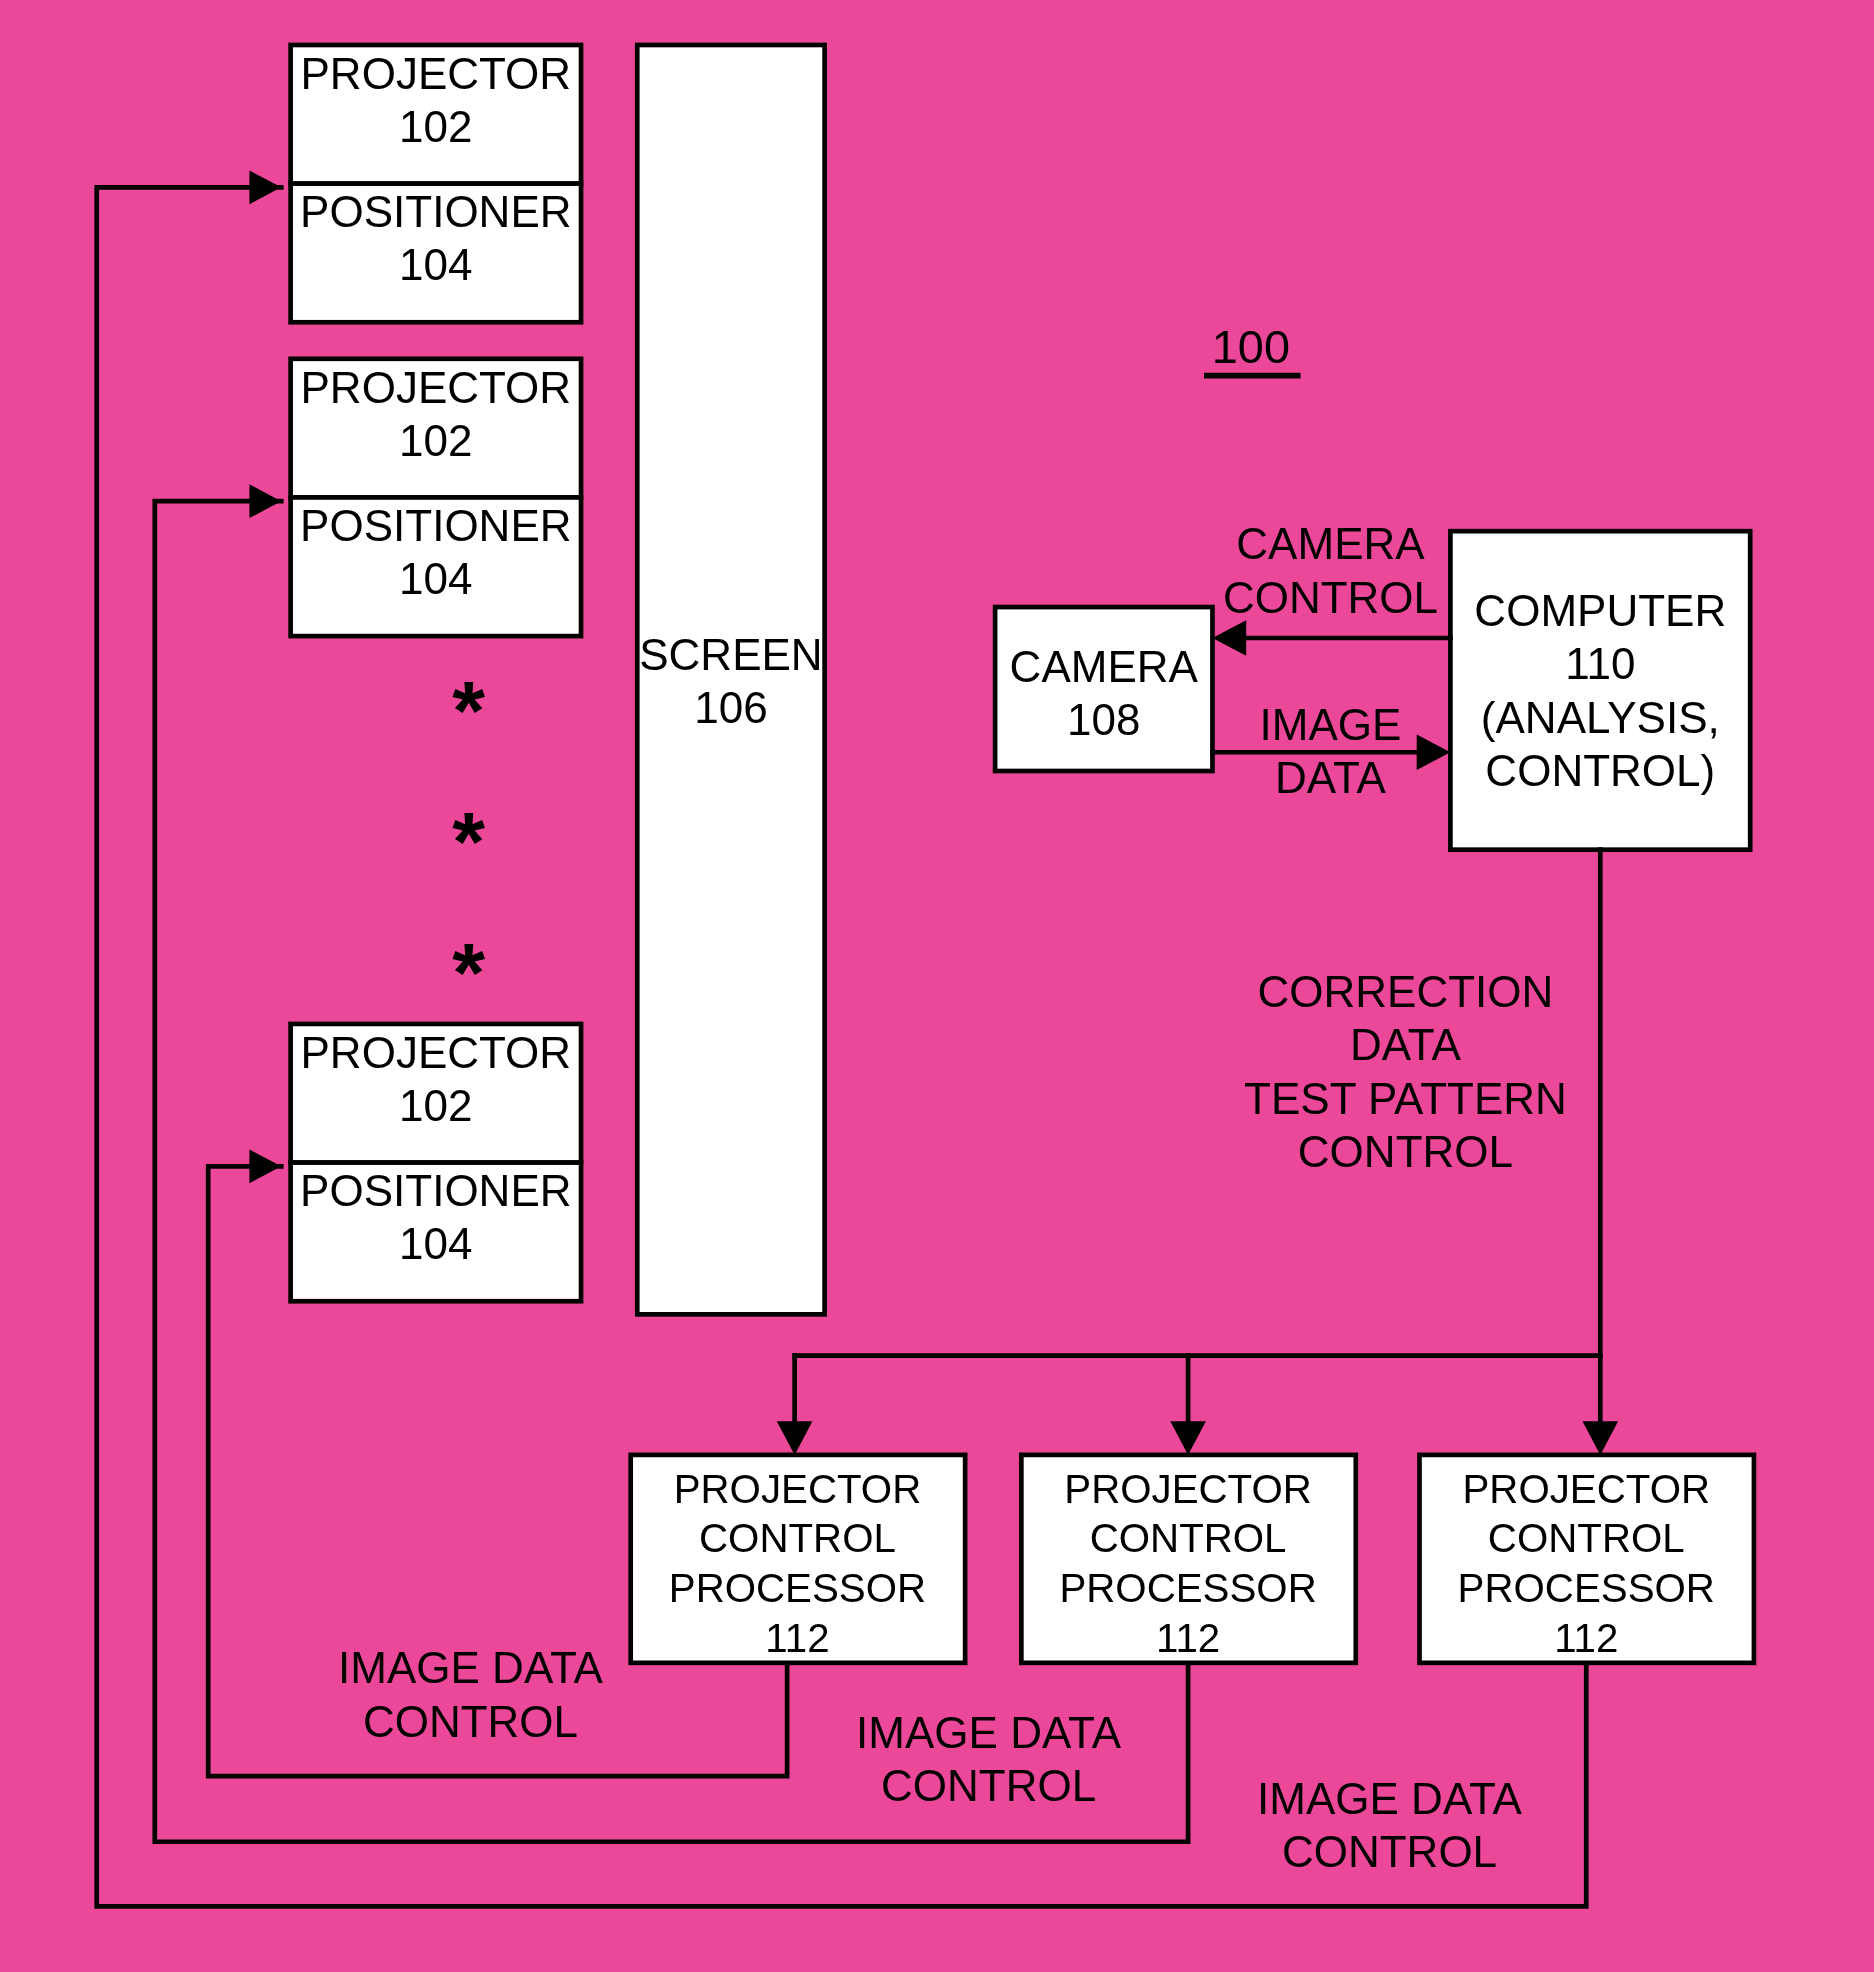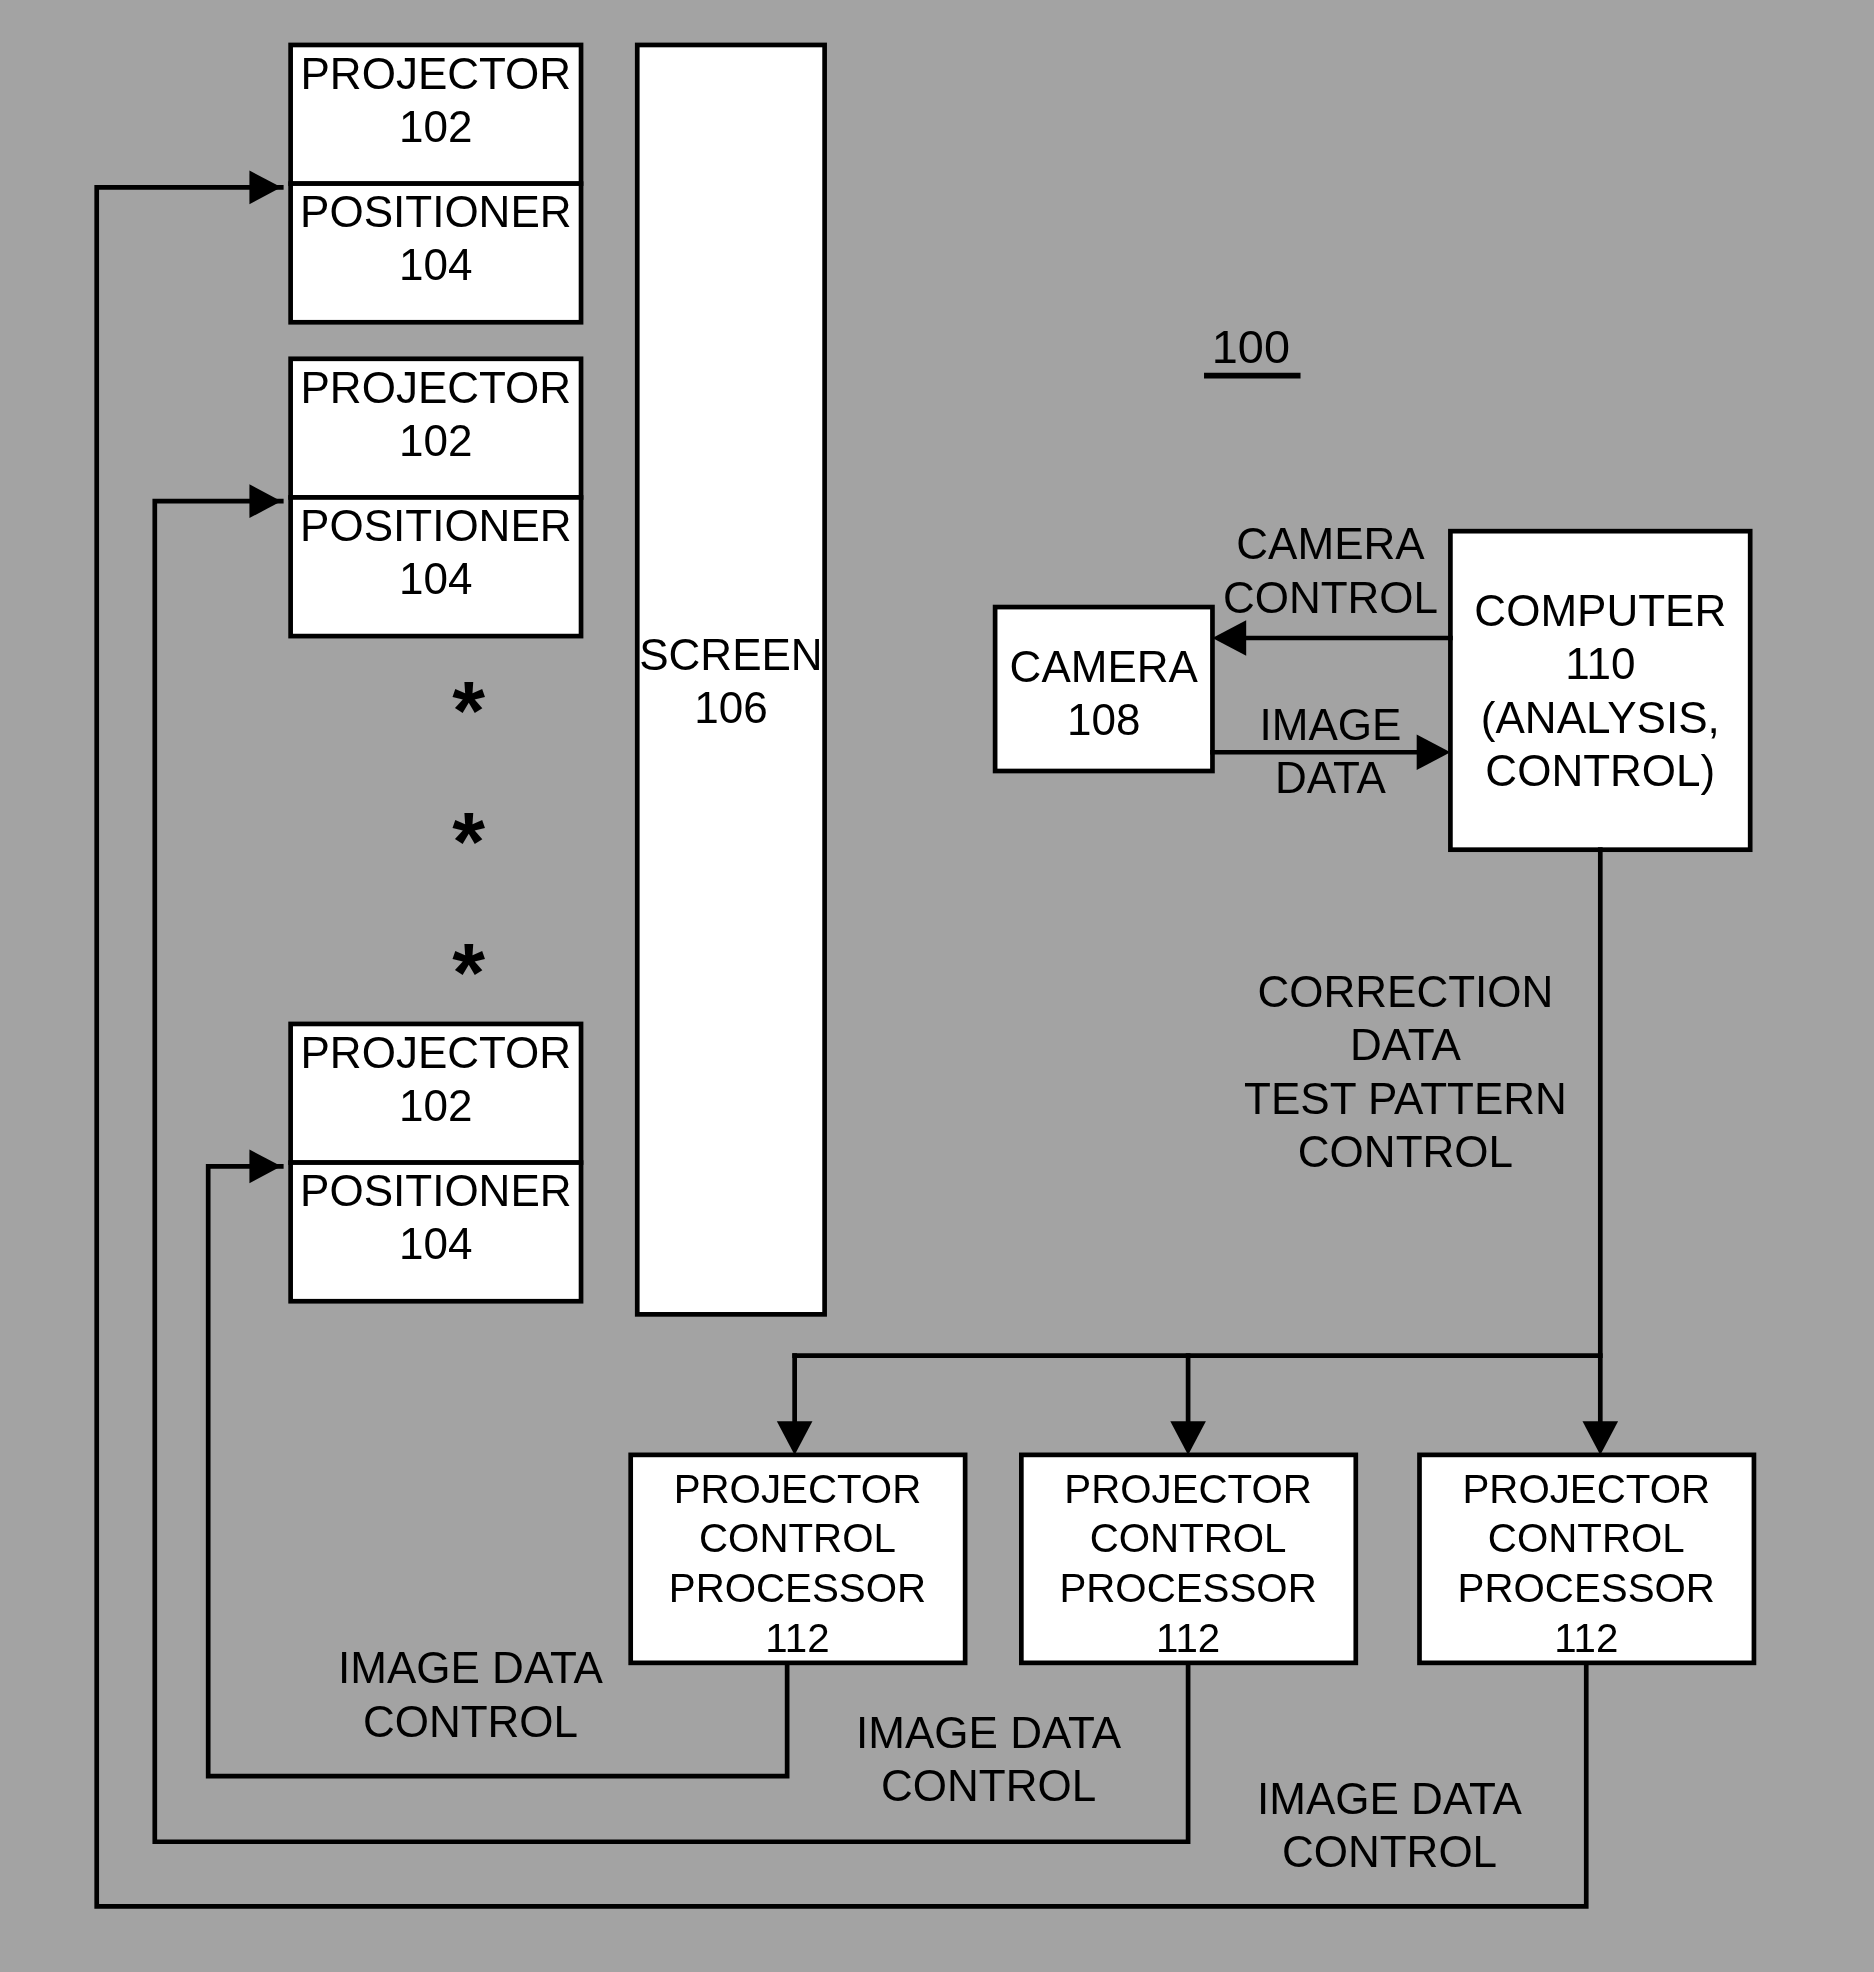--- a/index.html
+++ b/index.html
@@ -4,21 +4,21 @@
 <style>
   html, body {
     margin: 0;
     padding: 0;
     background: #ffffff;
   }
   #page {
     position: relative;
     width: 1875px;
     height: 1972px;
-    background: #a3a3a3;
+    background: #ec4899;
     font-family: "Liberation Sans", sans-serif;
     overflow: hidden;
   }
   svg.diagram {
     position: absolute;
     left: 0;
     top: 0;
     width: 1875px;
     height: 1972px;
   }

